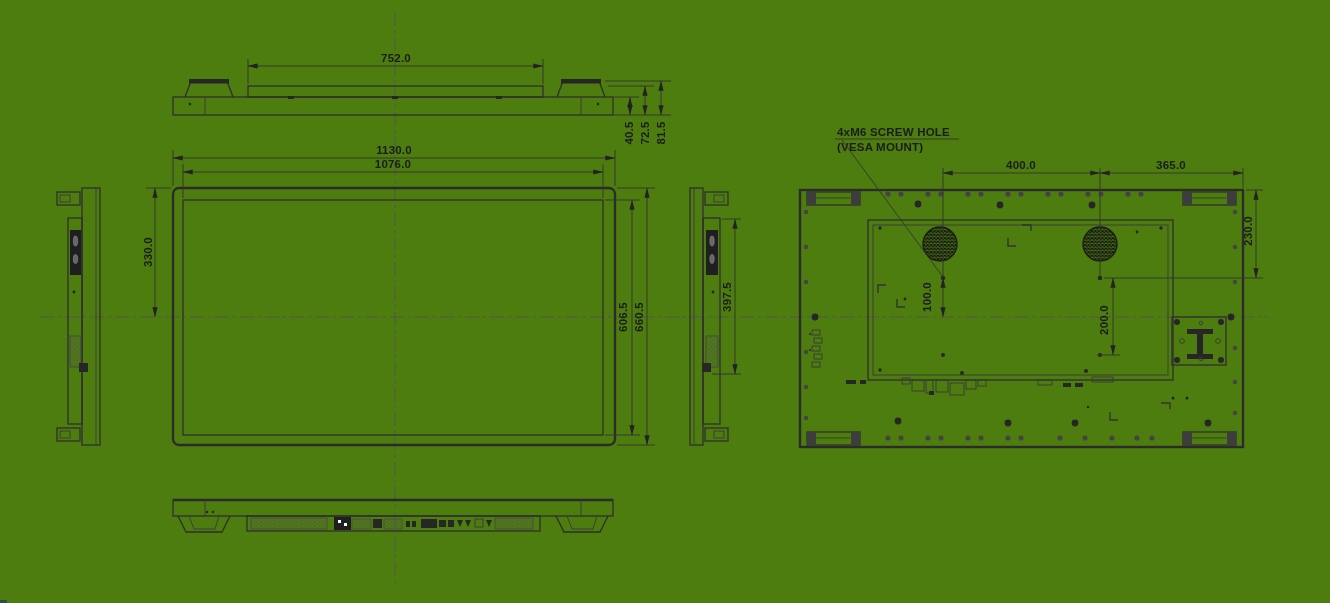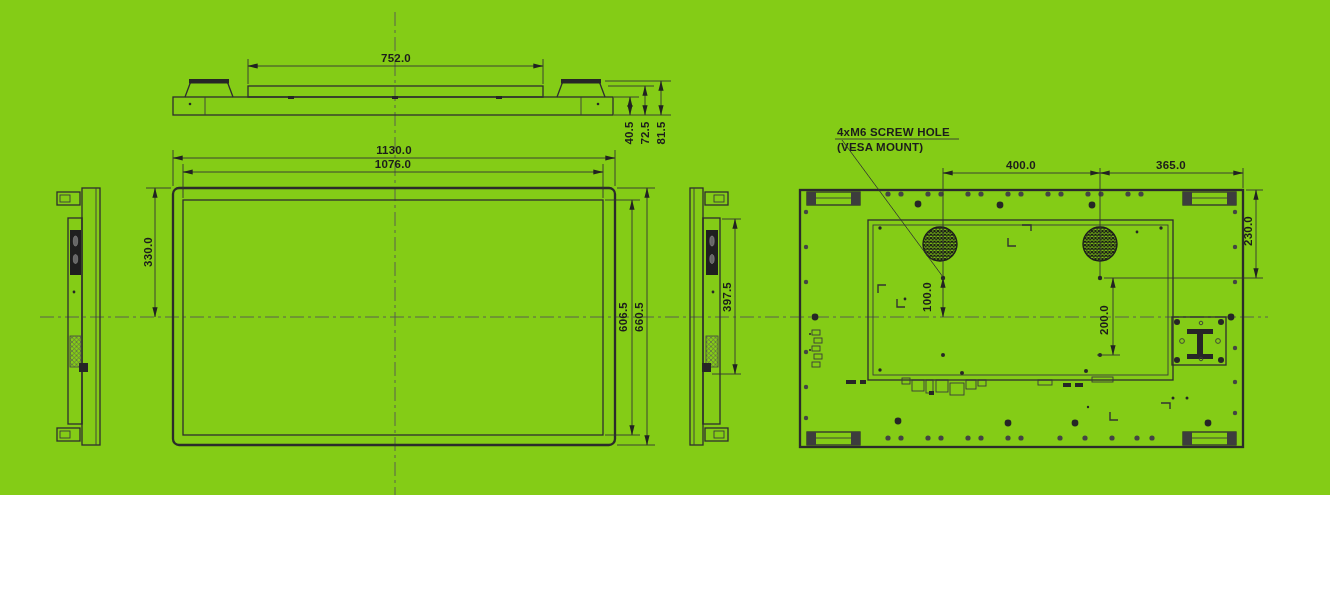--- a/index.html
+++ b/index.html
@@ -1,16 +1,16 @@
 <!DOCTYPE html>
 <html><head>
 <meta charset="utf-8">
 <style>
   html,body{margin:0;padding:0;background:#fff;}
-  .stage{position:relative;width:1330px;height:495px;background:#84cc16;overflow:hidden;
+  .stage{position:relative;width:1330px;height:603px;background:#4d7c0f;overflow:hidden;
          font-family:"Liberation Sans",sans-serif;}
   svg{display:block}
   .ol{fill:none;stroke:#2b2b2b;stroke-width:2.3;}
   .m {fill:none;stroke:#2e2e2e;stroke-width:1.3;}
   .f {fill:none;stroke:#3a3a3a;stroke-width:0.9;}
   .dm{fill:none;stroke:#333;stroke-width:0.9;}
   .cl{fill:none;stroke:#555;stroke-width:0.9;stroke-dasharray:14 4 3 4;}
   .dk{fill:#262626;stroke:none;}
   .sc{fill:#444;stroke:none;}
   .bd{fill:#1f1f1f;stroke:none;}

